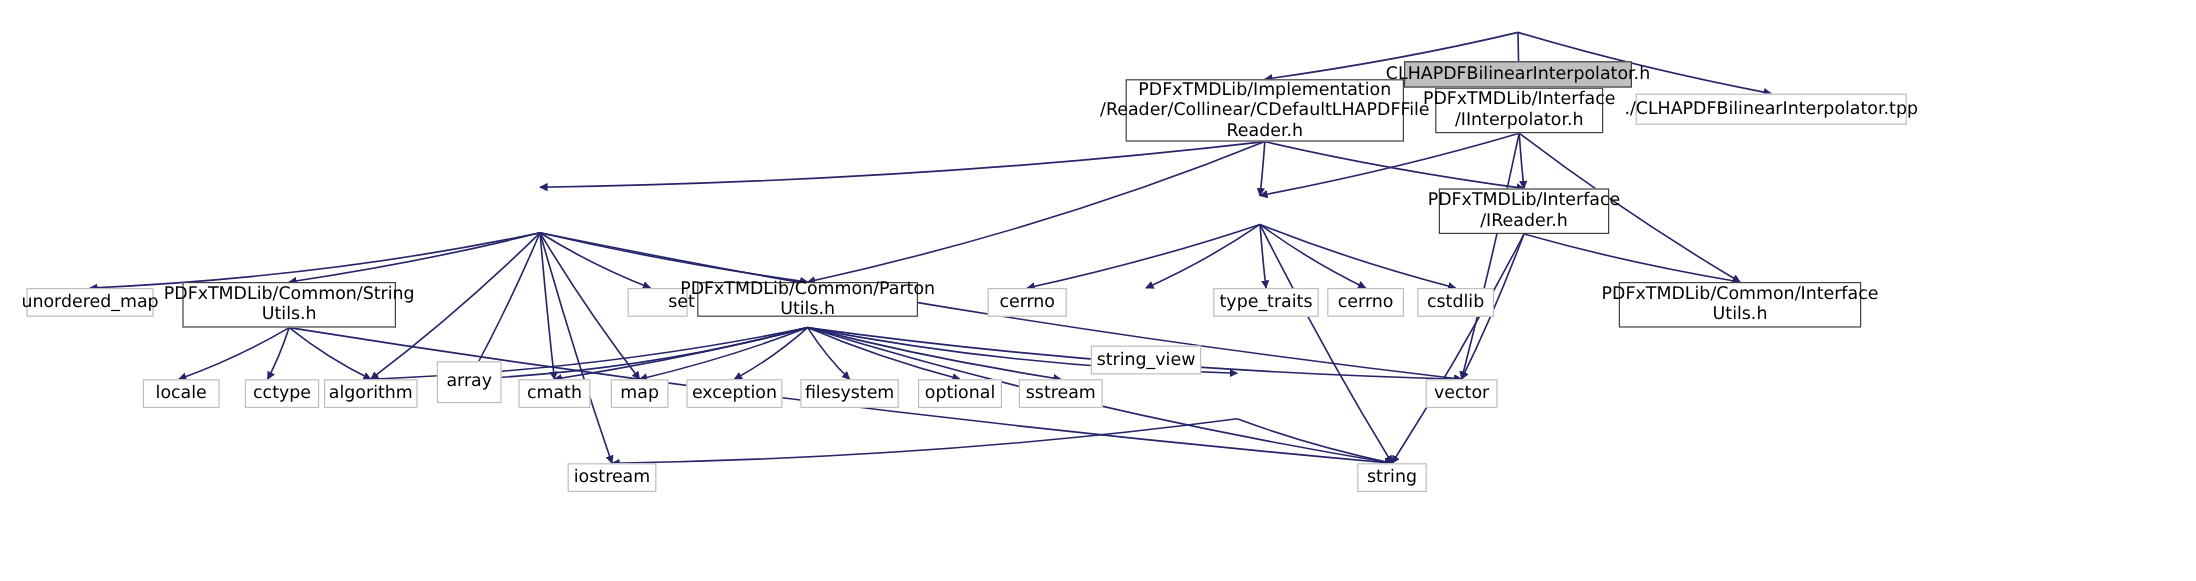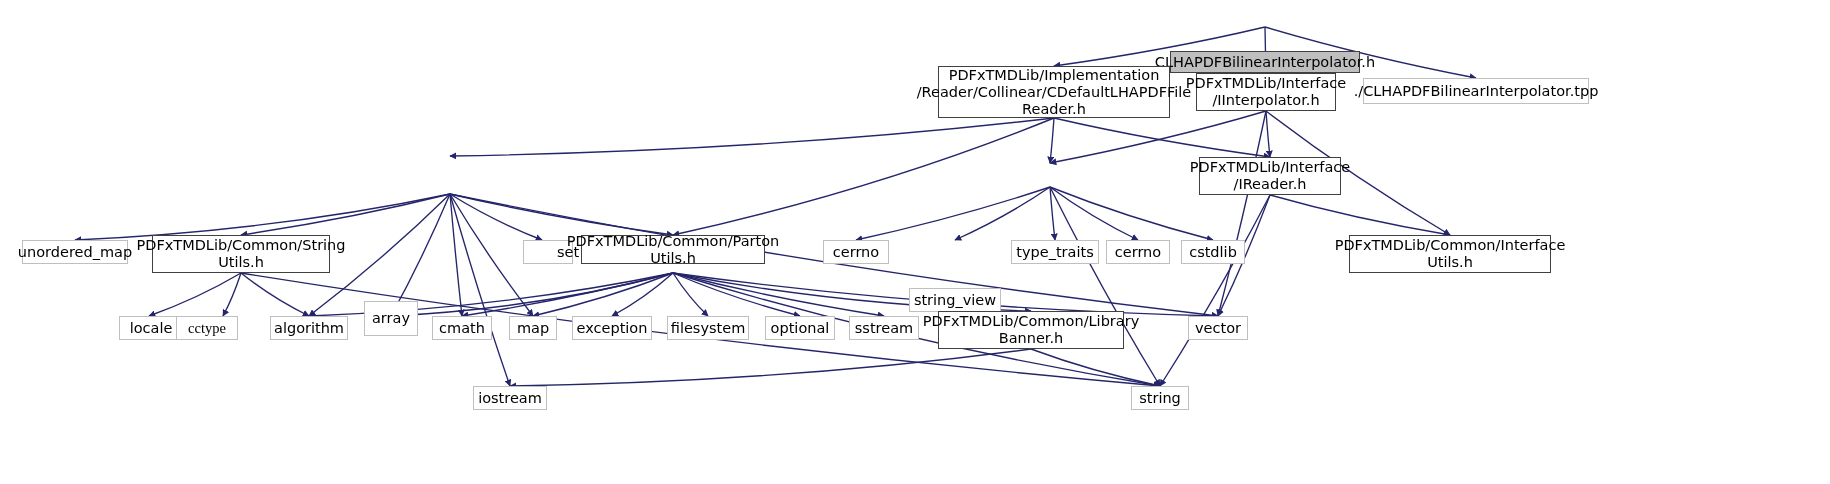--- a/index.html
+++ b/index.html
@@ -121,27 +121,25 @@
     <div class="node internal" style="left: 581px; top: 235px; width: 184px; height: 29px;">PDFxTMDLib/Common/Parton
 Utils.h</div>
     <div class="node external" style="left: 823px; top: 240px; width: 66px; height: 24px;">cerrno</div>
     <div class="node external" style="left: 909px; top: 240px; width: 92px; height: 24px; margin-top: 48px;">string_view</div>
     <div class="node external" style="left: 1011px; top: 240px; width: 88px; height: 24px;">type_traits</div>
     <div class="node external" style="left: 1106px; top: 240px; width: 64px; height: 24px;">cerrno</div>
     <div class="node external" style="left: 1181px; top: 240px; width: 64px; height: 24px;">cstdlib</div>
     <div class="node internal" style="left: 1349px; top: 235px; width: 202px; height: 38px;">PDFxTMDLib/Common/Interface
 Utils.h</div>
     <div class="node external" style="left: 119px; top: 316px; width: 64px; height: 24px;">locale</div>
-    <div class="node external" style="left: 176px; top: 316px; width: 62px; height: 24px; font-family: Liberation Serif, serif;">cctype</div>
+    <div class="node external" style="left: 204px; top: 316px; width: 62px; height: 24px;">cctype</div>
     <div class="node external" style="left: 270px; top: 316px; width: 78px; height: 24px;">algorithm</div>
     <div class="node external" style="left: 364px; top: 301px; width: 54px; height: 35px;">array</div>
     <div class="node external" style="left: 432px; top: 316px; width: 60px; height: 24px;">cmath</div>
     <div class="node external" style="left: 509px; top: 316px; width: 48px; height: 24px;">map</div>
     <div class="node external" style="left: 572px; top: 316px; width: 80px; height: 24px;">exception</div>
     <div class="node external" style="left: 667px; top: 316px; width: 82px; height: 24px;">filesystem</div>
     <div class="node external" style="left: 765px; top: 316px; width: 70px; height: 24px;">optional</div>
     <div class="node external" style="left: 849px; top: 316px; width: 70px; height: 24px;">sstream</div>
-    <div class="node internal" style="left: 938px; top: 311px; width: 186px; height: 38px;">PDFxTMDLib/Common/Library
-Banner.h</div>
     <div class="node external" style="left: 1188px; top: 316px; width: 60px; height: 24px;">vector</div>
     <div class="node external" style="left: 473px; top: 386px; width: 74px; height: 24px;">iostream</div>
     <div class="node external" style="left: 1131px; top: 386px; width: 58px; height: 24px;">string</div>
   </div>
 
 </body></html>

